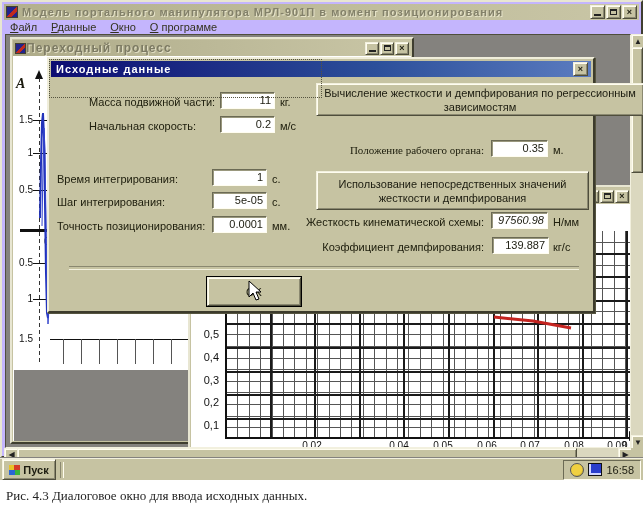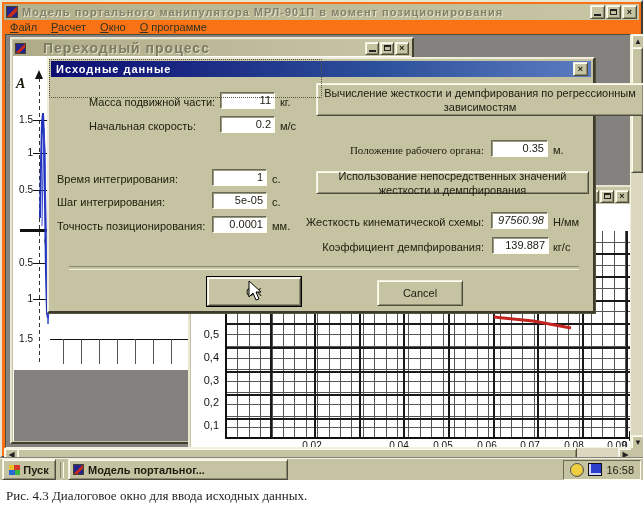--- a/index.html
+++ b/index.html
@@ -10,42 +10,42 @@
   
   .face{background:#c6c3a2;}
   .raised{background:#c6c3a2;border:1px solid;border-color:#f2f0de #4f4e3c #4f4e3c #f2f0de;
     box-shadow:inset 1px 1px 0 #fffdf0, inset -1px -1px 0 #8b8971;}
   .btn3d{background:#c6c3a2;border:1px solid;border-color:#f2f0de #4f4e3c #4f4e3c #f2f0de;
     box-shadow:inset 1px 1px 0 #fffdf0, inset -1px -1px 0 #8b8971;
     display:flex;align-items:center;justify-content:center;text-align:center;cursor:default;}
   .wbtn{width:13px;height:12px;font-size:9px;line-height:9px;}
 
   
-  .app{left:0;top:0;width:643px;height:458px;background:#f97316;
+  .app{left:0;top:0;width:643px;height:458px;background:#c4b5fd;
     border:2px solid;border-color:#e8e6d2 #3f3e30 #3f3e30 #e8e6d2;box-sizing:border-box;}
   .titlebar{left:2px;top:2px;right:2px;height:16px;background:linear-gradient(90deg,#b3b08e,#c9c6a6);
     display:flex;align-items:center;padding:0 2px;box-sizing:border-box;}
   .titlebar .ttext{font-weight:bold;letter-spacing:1px;color:#83816a;text-shadow:1px 1px 0 #e6e3c9;
     white-space:nowrap;overflow:hidden;flex:1;margin-left:4px;}
   .appicon{width:12px;height:12px;background:linear-gradient(135deg,#24248c 45%,#c22a1e 46% 70%,#24248c 71%);
     border:1px solid #414032;box-sizing:border-box;}
   .menubar{left:2px;top:18px;right:2px;height:14px;display:flex;gap:14px;padding-left:6px;align-items:center;}
   .menuitem{white-space:nowrap;color:#33321f;}
   .menuitem .hot{text-decoration:underline;}
 
   
   .client{left:3px;top:32px;width:626px;height:414px;background:#84827e;
     border:1px solid;border-color:#4f4e3c #f2f0de #f2f0de #4f4e3c;box-sizing:border-box;overflow:hidden;}
 
   
   .childwin{background:#c6c3a2;border:2px solid;border-color:#e8e6d2 #3f3e30 #3f3e30 #e8e6d2;box-sizing:border-box;}
   .childtitle{position:absolute;left:1px;top:1px;right:1px;height:16px;
     background:linear-gradient(90deg,#aeab89,#c9c6a6);display:flex;align-items:center;padding:0 2px;box-sizing:border-box;}
   .childtitle .ttext{font-weight:bold;letter-spacing:1px;color:#7c7a63;text-shadow:1px 1px 0 #e2dfc5;
-    white-space:nowrap;flex:1;margin-left:17px;font-size:14px;}
+    white-space:nowrap;flex:1;margin-left:0;font-size:12px;}
   .winbtns{display:flex;gap:1px;}
   .glyph-min{width:7px;height:2px;background:#222;align-self:flex-end;margin-bottom:2px;}
   .glyph-max{width:7px;height:6px;border:1px solid #222;border-top-width:2px;box-sizing:border-box;}
   .glyph-x{font-weight:bold;font-size:9px;line-height:8px;}
 
   
   .tw-body{position:absolute;left:1px;top:17px;right:1px;bottom:1px;background:#fff;overflow:hidden;}
   .tick-lab{position:absolute;width:18px;text-align:right;font-size:10px;color:#111;}
   .tline{position:absolute;height:1px;background:#111;}
   .vdash{position:absolute;width:1px;background-image:repeating-linear-gradient(to bottom,#333 0 4px,transparent 4px 7px);}
@@ -114,21 +114,21 @@
           </span>
         <span class="btn3d wbtn">
             <span class="glyph-max"></span>
           </span>
         <span class="btn3d wbtn glyph-x">×</span>
       </span>
     </div>
 
     <div class="abs menubar">
       <span class="menuitem"><span class="hot">Ф</span><span>айл</span></span>
-      <span class="menuitem"><span class="hot">Р</span><span>асчет</span></span>
+      <span class="menuitem"><span class="hot">Р</span><span>данные</span></span>
       <span class="menuitem"><span class="hot">О</span><span>кно</span></span>
       <span class="menuitem"><span class="hot">О</span><span> программе</span></span>
     </div>
 
     <div class="abs client">
 
       <div class="abs childwin" style="left:4px;top:2px;width:404px;height:407px;">
         <div class="childtitle">
           <span class="appicon" style="width:11px;height:11px;"></span>
           <span class="ttext">Переходный процесс</span>
@@ -261,52 +261,47 @@
       <span class="dlg-label" style="left:8px;top:161px;">Точность позиционирования:</span>
       <span class="field" style="left:163px;top:157px;width:55px;">0.0001</span>
       <span class="dlg-label" style="left:223px;top:161px;">мм.</span>
 
       <div class="btn3d bigbtn" style="left:267px;top:24px;width:328px;height:33px;">Вычисление жесткости и демпфирования по регрессионным зависимостям</div>
 
       <span class="dlg-label r" style="left:250px;top:85px;width:185px;font-family:Liberation Serif, serif;">Положение рабочего органа:</span>
       <span class="field" style="left:442px;top:81px;width:57px;">0.35</span>
       <span class="dlg-label" style="left:504px;top:85px;">м.</span>
 
-      <div class="btn3d bigbtn" style="left:267px;top:112px;width:273px;height:23px;">Использование непосредственных значений жесткости и демпфирования</div>
+      <div class="btn3d bigbtn" style="left:267px;top:112px;width:273px;height:39px;">Использование непосредственных значений жесткости и демпфирования</div>
       <span class="focus-inner" style="left:267px;top:112px;width:271px;height:37px;inset:auto;"></span>
 
       <span class="dlg-label r" style="left:250px;top:157px;width:185px;">Жесткость кинематической схемы:</span>
       <span class="field" style="left:442px;top:153px;width:57px;font-style:italic;">97560.98</span>
       <span class="dlg-label" style="left:504px;top:157px;">Н/мм</span>
 
       <span class="dlg-label r" style="left:250px;top:182px;width:185px;">Коэффициент демпфирования:</span>
       <span class="field" style="left:443px;top:178px;width:57px;">139.887</span>
       <span class="dlg-label" style="left:504px;top:182px;">кг/с</span>
 
       <span class="sepline" style="left:20px;top:207px;width:510px;"></span>
 
       <div class="btn3d okbtn" style="position:absolute;left:158px;top:218px;width:92px;height:27px;">OK</div>
-      <div class="btn3d" style="position:absolute;left:328px;top:221px;width:84px;height:24px;font-size:11px;">Cancel</div>
     </div>
 
     <svg class="abs" style="left:246px;top:278px;z-index:60;" width="16" height="22">
       <polygon points="1,1 1,17 5,13 8,20 11,19 8,12 13,12" fill="#fff" stroke="#000" stroke-width="1"></polygon>
     </svg>
   </div>
 
   <div class="abs taskbar">
     <div class="btn3d" style="width:52px;height:19px;font-weight:bold;">
       <span class="flag"></span>
       <span>Пуск</span>
     </div>
     <span style="width:2px;height:16px;margin:0 4px;border-left:1px solid #8b8971;border-right:1px solid #fffdf0;"></span>
-    <div class="btn3d" style="width:210px;height:19px;justify-content:flex-start;padding:0 4px;font-weight:bold;gap:4px;">
-      <span class="appicon" style="width:11px;height:11px;flex:none;"></span>
-      <span style="white-space:nowrap;overflow:hidden;">Модель портальног...</span>
-    </div>
     <div class="tray">
       <span style="width:12px;height:12px;border-radius:50%;background:radial-gradient(circle at 40% 40%,#f0d040 60%,#7a6a10);border:1px solid #555;"></span>
       <span style="width:12px;height:11px;background:#2a3ecb;border:1px solid #111;box-shadow:inset 2px -2px 0 #cfd4ff;"></span>
       <span>16:58</span>
     </div>
   </div>
 
   <div class="abs caption-area">
     <span class="caption-text">Рис. 4.3 Диалоговое окно для ввода исходных данных.</span>
   </div>

